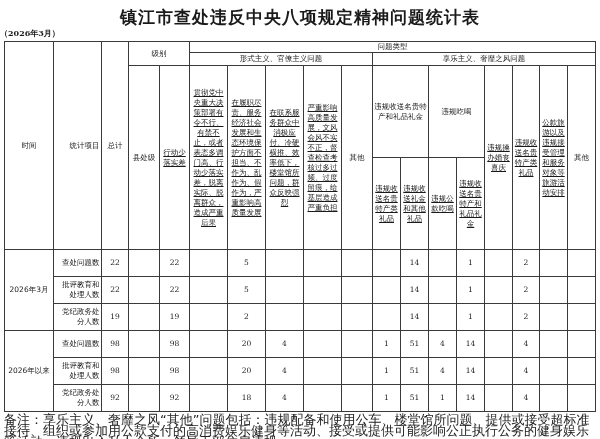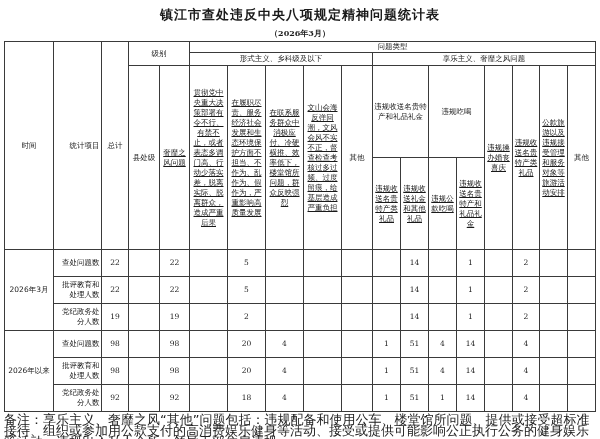--- a/index.html
+++ b/index.html
@@ -1,20 +1,20 @@
 <!DOCTYPE html>
 <html><head>
 <meta charset="utf-8">
 <style>
   html, body { margin: 0; padding: 0; background: #ffffff; }
   body { width: 600px; height: 439px; position: relative; overflow: hidden;
          font-family: "DejaVu Sans", sans-serif; color: #1a1a1a; }
   .title { position: absolute; left: 0; top: 6px; width: 600px; text-align: center;
-           font-family: "DejaVu Serif", serif; font-weight: bold; font-size: 13px; letter-spacing: 1px; }
-  .subtitle { position: absolute; left: 0; top: 28px; width: 600px; text-align: center;
+           font-family: "DejaVu Serif", serif; font-weight: bold; font-size: 17px; letter-spacing: 1px; }
+  .subtitle { position: absolute; left: 0; top: 28px; width: 600px; text-align: left;
               font-family: "DejaVu Serif", serif; font-weight: bold; font-size: 8px; }
   table.stat { position: absolute; left: 4px; top: 41px; border-collapse: collapse; table-layout: fixed; }
   table.stat td { border: 1px solid #3a3a3a; padding: 0; text-align: center; vertical-align: middle;
                   font-size: 7.5px; line-height: 10px; overflow: hidden; }
   td.vt { writing-mode: horizontal-tb; }
   td.vt span { display: inline-block; width: 36px; word-break: break-all; line-height: 10px; text-decoration: underline; }
   td.narrow span { width: 24px; }
   td.num { font-family: "DejaVu Serif", serif; font-size: 7.5px; }
   td.hl { text-align: left; padding-left: 4px; margin-top: 40px; }
   td.item span { display: inline-block; width: 44px; line-height: 10px; text-align: right; }
@@ -49,30 +49,30 @@
   </colgroup>
   <tbody>
       <tr style="height:9px">
     <td rowspan="4">时间</td>
     <td rowspan="4" class="item"><span>统计项目</span></td>
     <td rowspan="4">总计</td>
     <td colspan="2" rowspan="2">级别</td>
     <td colspan="13" class="hl">问题类型</td>
   </tr>
   <tr style="height:13px">
-    <td colspan="5">形式主义、乡科级及以下</td>
+    <td colspan="5">形式主义、官僚主义问题</td>
     <td colspan="8">享乐主义、奢靡之风问题</td>
   </tr>
   <tr style="height:92px">
     <td rowspan="2">县处级</td>
-    <td rowspan="2" class="vt narrow"><span>奢靡之风问题</span></td>
+    <td rowspan="2" class="vt narrow"><span>行动少落实差</span></td>
     <td rowspan="2" class="vt"><span>贯彻党中央重大决策部署有令不行、有禁不止，或者表态多调门高、行动少落实差，脱离实际、脱离群众，造成严重后果</span></td>
     <td rowspan="2" class="vt"><span>在履职尽责、服务经济社会发展和生态环境保护方面不担当、不作为、乱作为、假作为，严重影响高质量发展</span></td>
     <td rowspan="2" class="vt"><span>在联系服务群众中消极应付、冷硬横推、效率低下，楼堂馆所问题，群众反映强烈</span></td>
-    <td rowspan="2" class="vt"><span>文山会海反弹回潮，文风会风不实不正，督查检查考核过多过频、过度留痕，给基层造成严重负担</span></td>
+    <td rowspan="2" class="vt"><span>严重影响高质量发展，文风会风不实不正，督查检查考核过多过频、过度留痕，给基层造成严重负担</span></td>
     <td rowspan="2">其他</td>
     <td colspan="2">违规收送名贵特产和礼品礼金</td>
     <td colspan="2">违规吃喝</td>
     <td rowspan="2" class="vt narrow"><span>违规操办婚丧喜庆</span></td>
     <td rowspan="2" class="vt narrow"><span>违规收送名贵特产类礼品</span></td>
     <td rowspan="2" class="vt narrow"><span>公款旅游以及违规接受管理和服务对象等旅游活动安排</span></td>
     <td rowspan="2">其他</td>
   </tr>
   <tr style="height:92px">
     <td class="vt narrow"><span>违规收送名贵特产类礼品</span></td>

